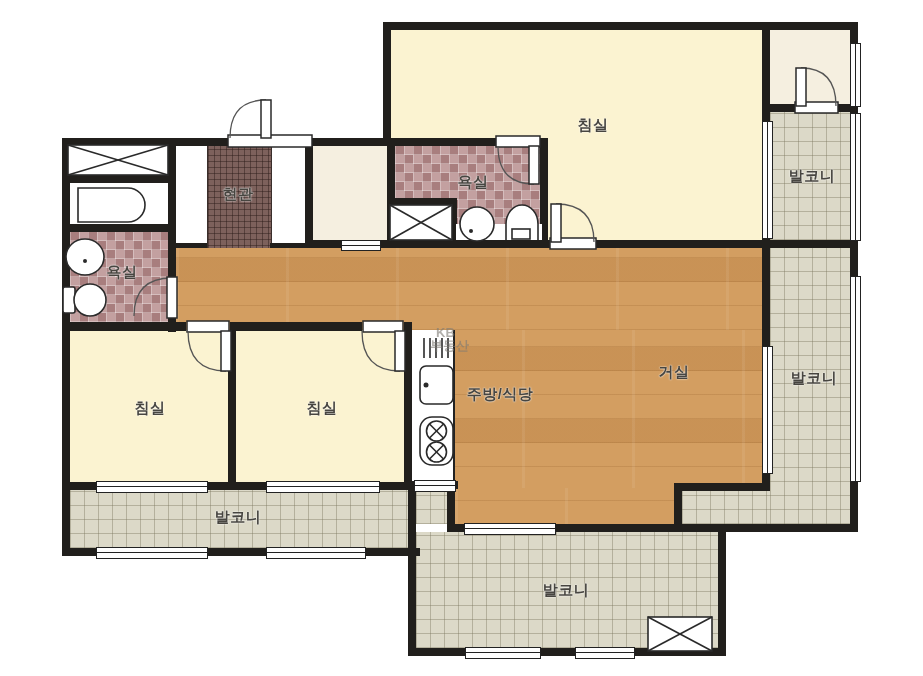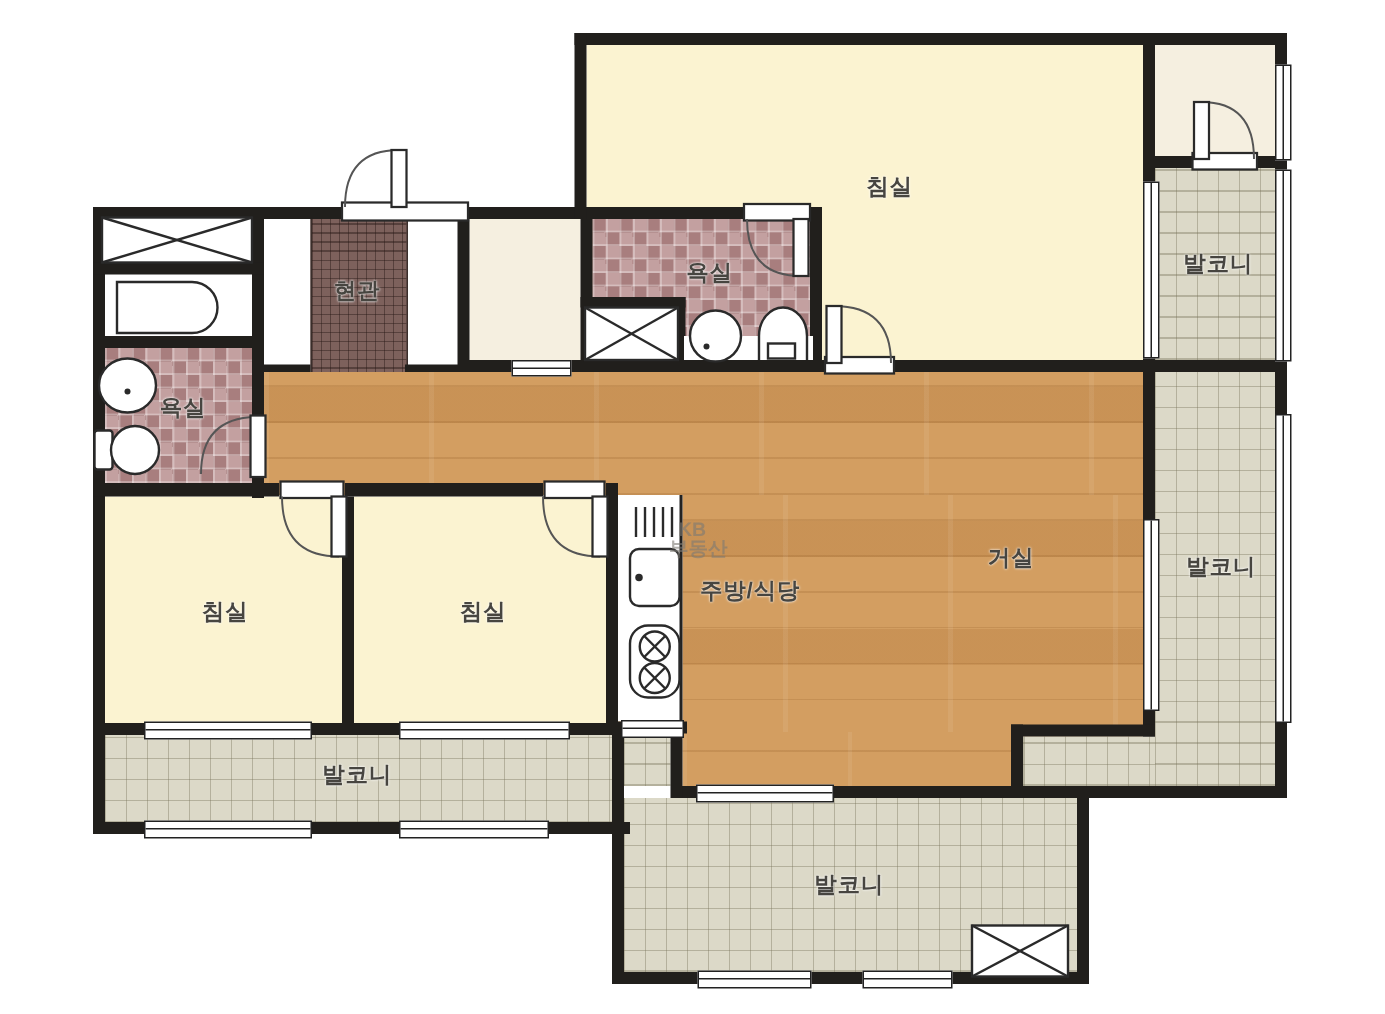--- a/index.html
+++ b/index.html
@@ -223,18 +223,18 @@
   <div class="lbl" style="left:122px;top:272px;">욕실</div>
   <div class="lbl" style="left:150px;top:408px;">침실</div>
   <div class="lbl" style="left:322px;top:408px;">침실</div>
   <div class="lbl" style="left:500px;top:394px;">주방/식당</div>
   <div class="lbl" style="left:674px;top:372px;">거실</div>
   <div class="lbl" style="left:812px;top:176px;">발코니</div>
   <div class="lbl" style="left:814px;top:378px;">발코니</div>
   <div class="lbl" style="left:238px;top:517px;">발코니</div>
   <div class="lbl" style="left:566px;top:590px;">발코니</div>
 
-  <div class="wm" style="left:452px;top:326px;margin-top:20px;">
+  <div class="wm" style="left:436px;top:326px;">
     <div>KB</div>
     <div style="margin-left:-6px;">부동산</div>
   </div>
 
 </div>
 
 </body></html>

